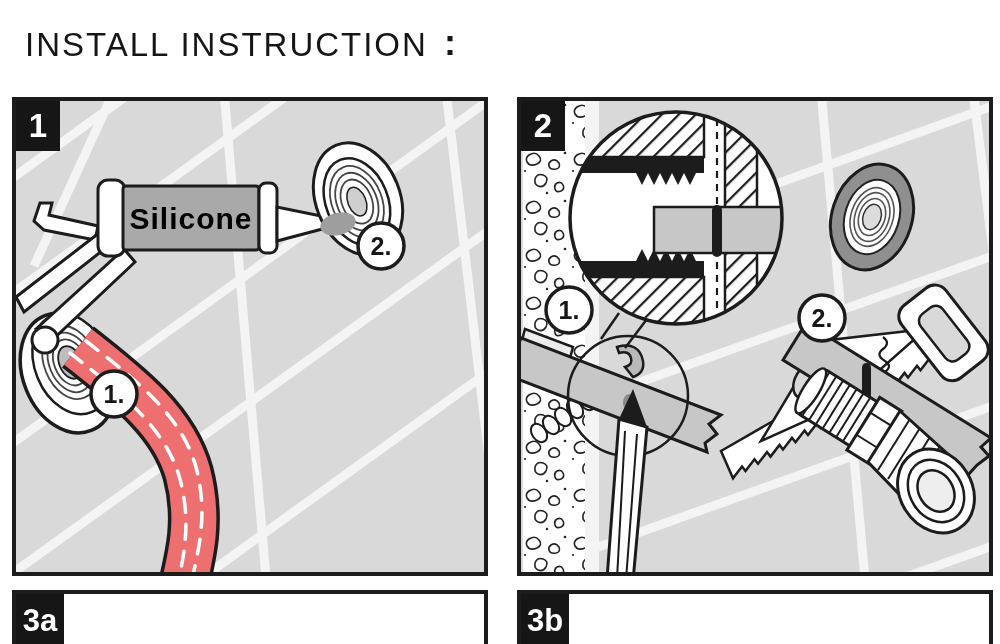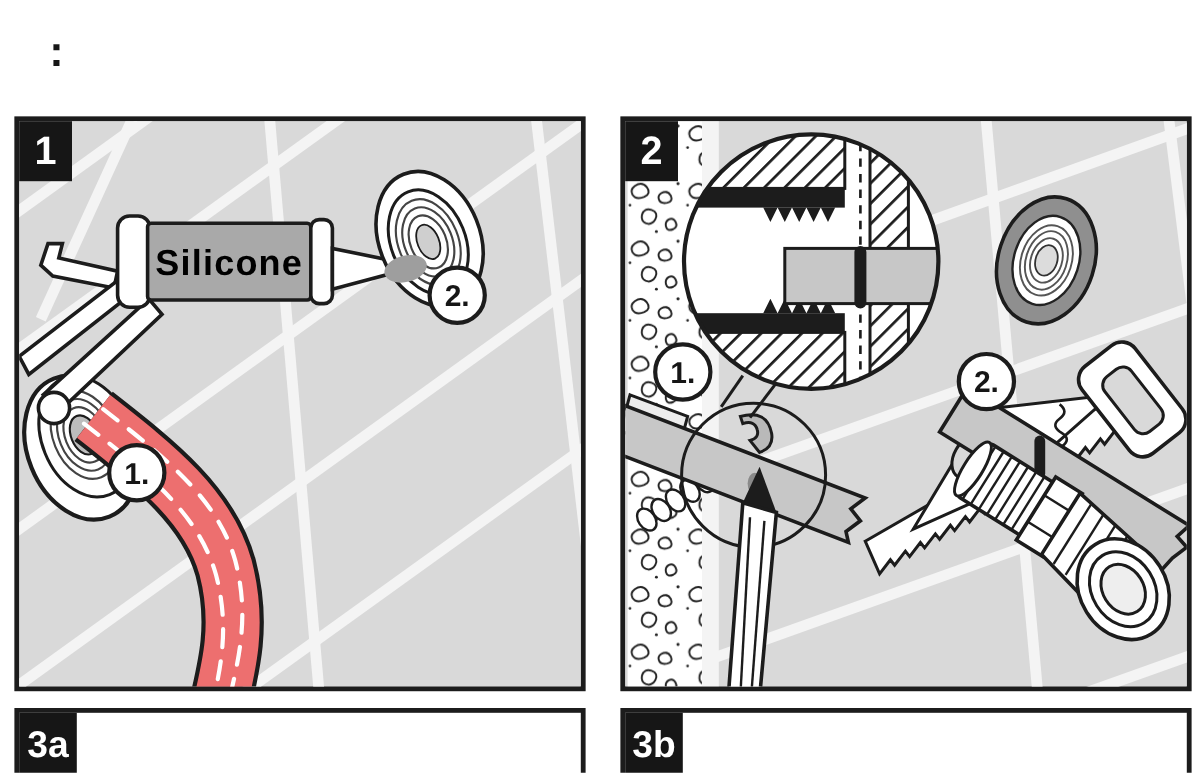--- a/index.html
+++ b/index.html
@@ -16,20 +16,21 @@
   .plate.small{width:44px;height:50px;font-size:33px;}
   .plate.wide{width:48px;height:54px;font-size:31px;}
   svg text{font-family:"Liberation Sans",sans-serif;}
   .badge-num{font-weight:700;font-size:25px;fill:#161616;}
   .gun-label{font-weight:700;font-size:30px;letter-spacing:1px;}
 </style>
 </head>
 <body>
 
 <div class="title-row">
+  <span class="title-text">INSTALL INSTRUCTION</span>
   <span class="title-colon">:</span>
 </div>
 
 <div class="panel" style="left:12px;top:97px;width:476px;height:479px;">
   <div class="plate small">1</div>
   <svg viewBox="0 0 468 471" preserveAspectRatio="none">
     <rect x="0" y="0" width="468" height="471" fill="#d9d9d9"></rect>
 
     <g stroke="#f4f4f4" stroke-width="9">
       <line x1="-20" y1="89" x2="120" y2="-12"></line>

